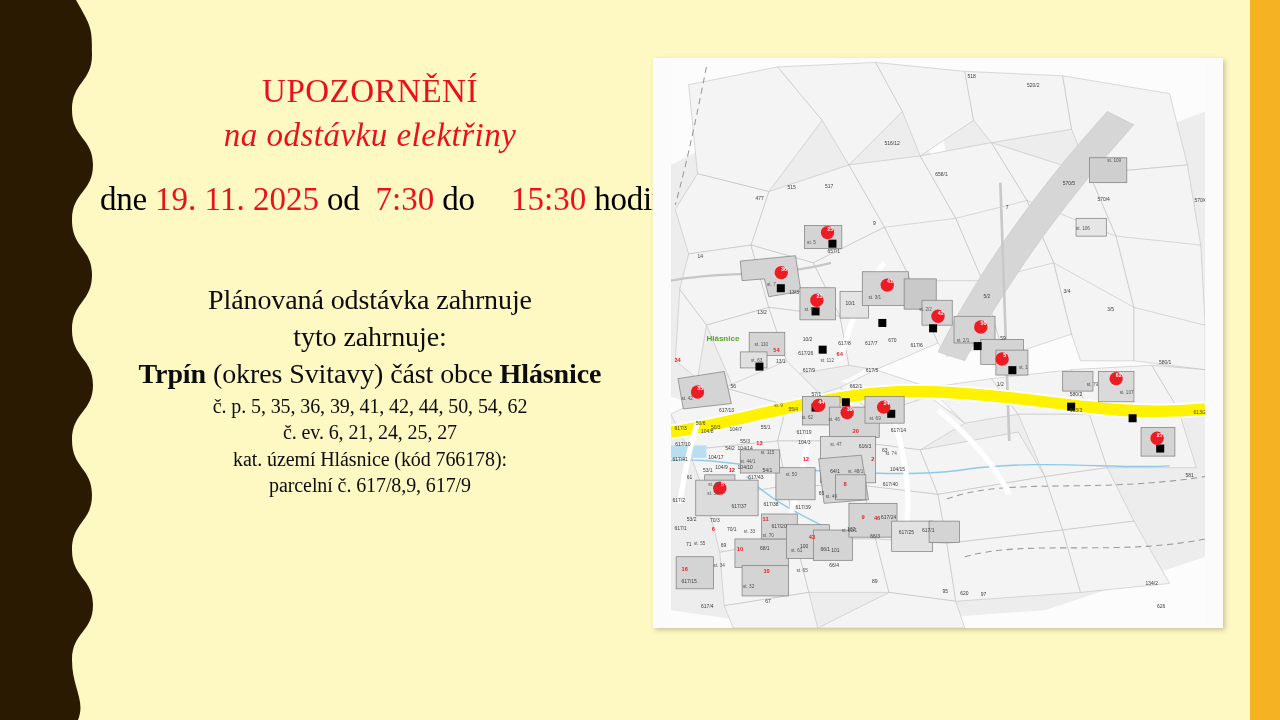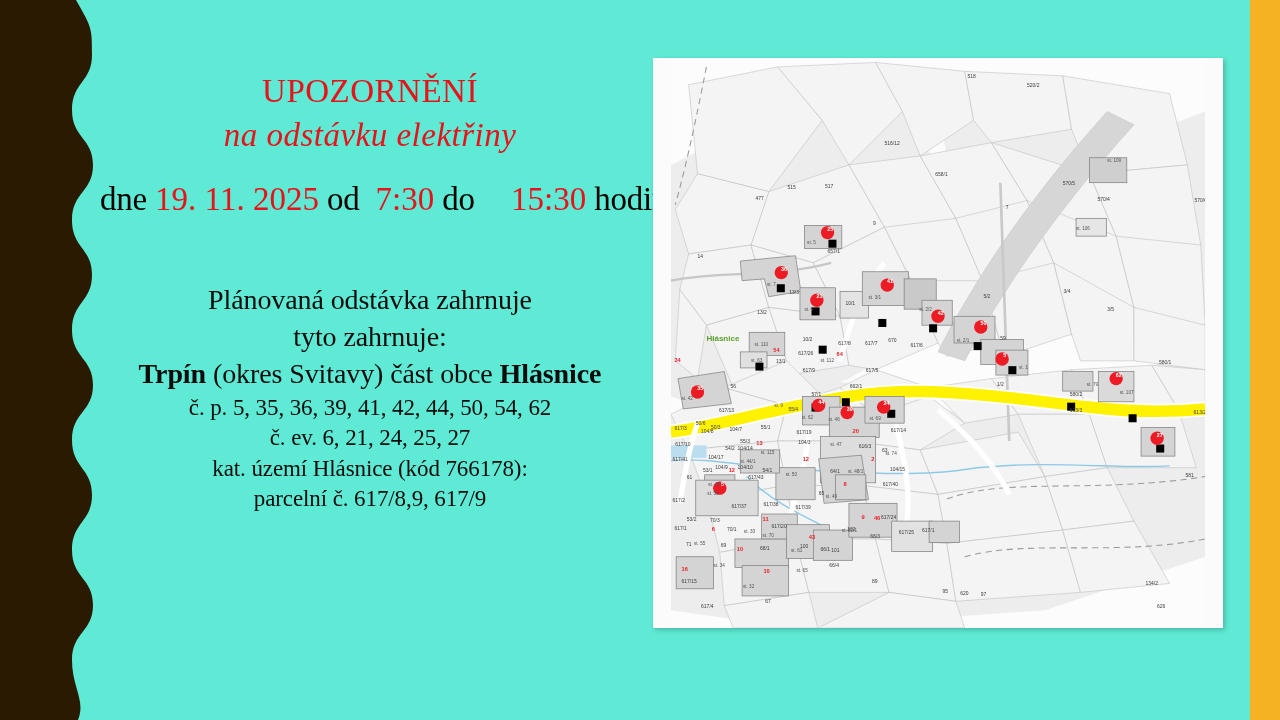--- a/index.html
+++ b/index.html
@@ -57,21 +57,21 @@
     letter-spacing: -0.2px;
   }
   .gap { height: 60px; }
   .body-line {
     font-size: 28px;
     line-height: 1.33;
     color: #0C0C0C;
     white-space: nowrap;
     letter-spacing: -0.1px;
   }
-  .body-line.smaller { font-size: 23px; }
+  .body-line.smaller { font-size: 20px; }
   .bold { font-weight: bold; }
   .red { color: #E8121A; }
   .num { letter-spacing: 0px; }
 
   
   .map-wrap {
     position: absolute;
     left: 653px;
     top: 58px;
     width: 570px;
@@ -106,21 +106,21 @@
   .pin-num {
     font-family: "Liberation Sans", sans-serif;
     font-size: 6px;
     font-weight: bold;
     fill: #ffffff;
   }
 </style>
 </head>
 <body>
 
-<div class="slide" style="background: #5eead4;">
+<div class="slide" style="background: #fef9c3;">
 
   <svg class="left-wave" width="100" height="720" viewBox="0 0 100 720" preserveAspectRatio="none">
     <path id="wavePath" fill="#2B1A02" d="
       M0,0
       L76,0
       C92,28 92,28 92,55
       C92,82 72,82 72,110
       C72,138 93,138 93,165
       C93,192 72,192 72,220
       C72,248 92,248 92,275

